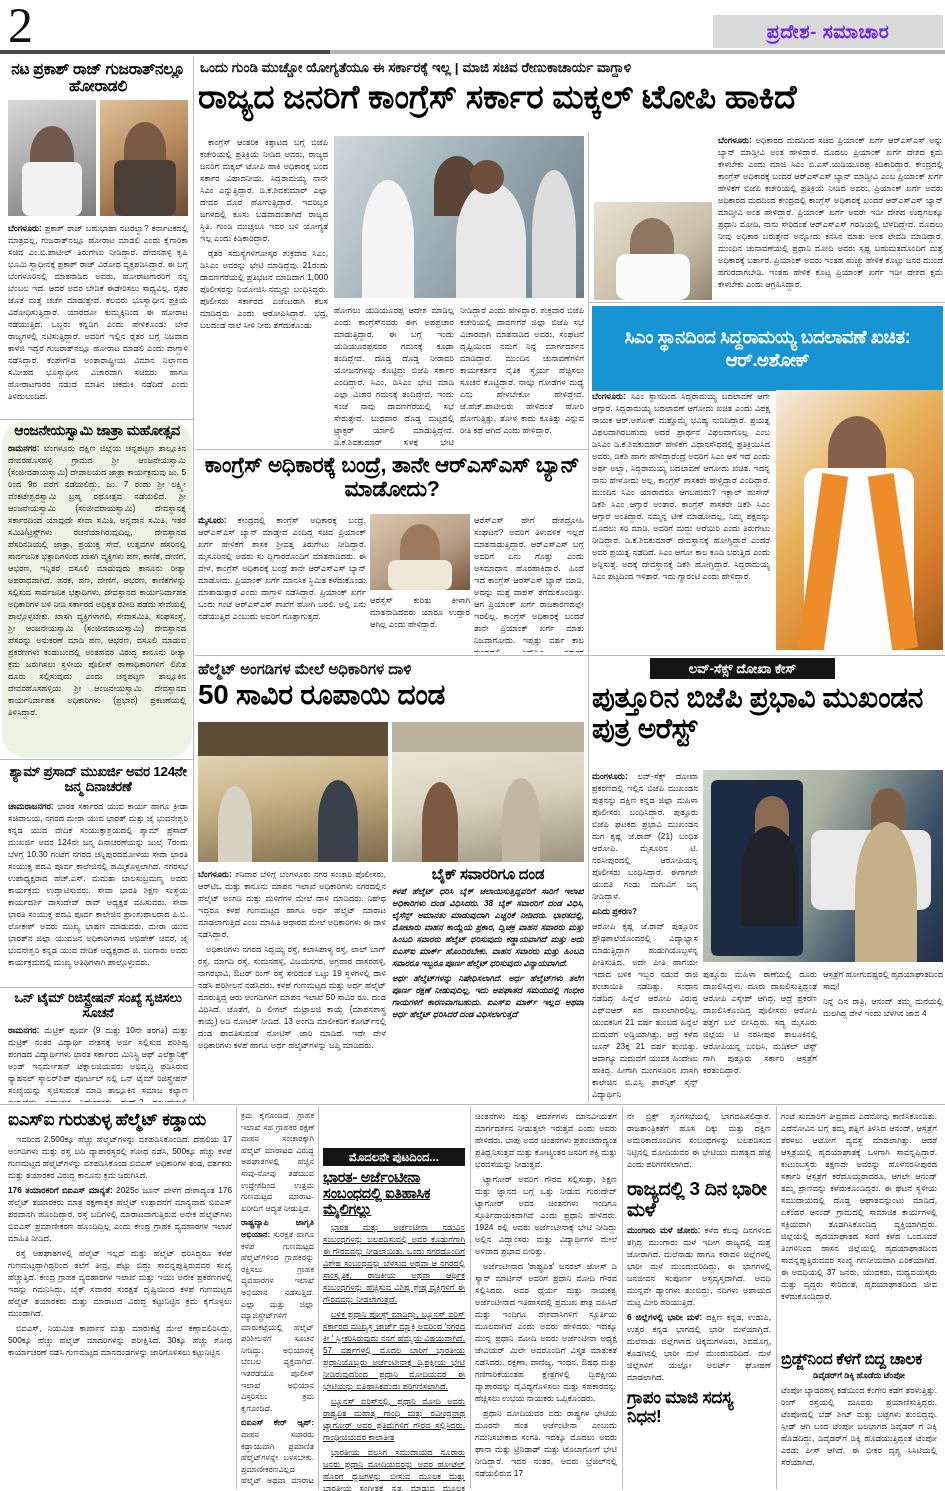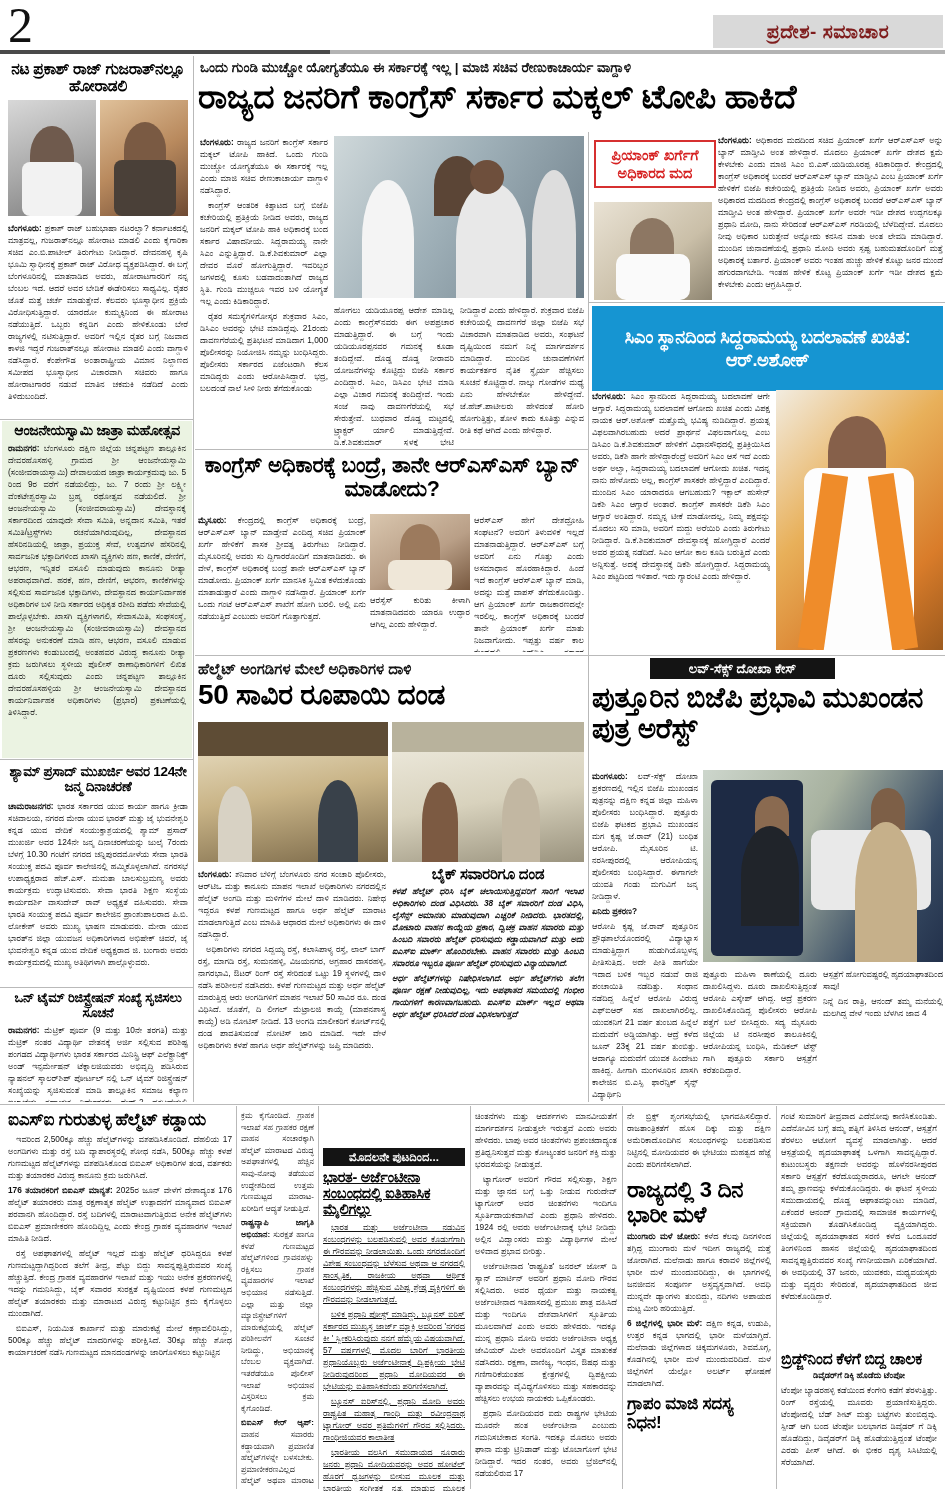--- a/index.html
+++ b/index.html
@@ -9,21 +9,21 @@
   
   .pagenum{font-family:"Liberation Serif",serif;font-size:50px;font-weight:400;line-height:1;}
   .masthead{background:#cbe9f9;border:1px solid #9fc6da;text-align:center;padding:2px 4px;}
   .mast-title{font-size:17px;font-weight:bold;letter-spacing:-0.5px;white-space:nowrap;}
   .mast-a{color:#1d7c33;}
   .mast-b{color:#0d2e52;}
   .mast-icon{font-size:12px;}
   .mast-sep{border-top:1px solid #5a8aa0;margin:1px 10px;}
   .mast-day{font-size:7.5px;color:#222;}
   .mast-date{font-size:8.5px;font-weight:bold;color:#222;}
-  .section-box{background:#d9d9d9;text-align:center;font-size:19px;font-weight:bold;color:#7f1d1d;
+  .section-box{background:#d9d9d9;text-align:center;font-size:19px;font-weight:bold;color:#6d28d9;
                line-height:33px;letter-spacing:0.5px;}
   .hdr-rule-a{background:#4a4a4a;height:4px;}
   .hdr-rule-b{background:#b3b3b3;height:4px;}
   .vrule{background:#b9b9b9;width:1px;}
   .hrule{background:#b9b9b9;height:1px;}
   
   .kick{font-weight:bold;}
   .head{font-weight:800;line-height:1.12;letter-spacing:-0.3px;color:#000;}
   .bodytxt{font-size:8.3px;line-height:1.45;text-align:justify;overflow:hidden;}
   .bodytxt p{margin:0 0 3px 0;text-indent:8px;}
@@ -32,21 +32,21 @@
   .lead{font-weight:bold;}
   .clip{overflow:hidden;}
   .ctr{text-align:center;}
   .boldital{font-weight:bold;font-style:italic;}
   
   .redbox{border:2px solid #d63030;color:#d62020;font-weight:800;text-align:center;
           font-size:14.5px;line-height:1.25;padding:4px 2px;background:#fff;}
   .bluebox{background:#1695d2;color:#fff;font-weight:800;text-align:center;
            font-size:18px;line-height:1.25;padding:20px 4px;letter-spacing:-0.3px;}
   .blacktag{background:#141414;color:#fff;font-weight:bold;text-align:center;}
-  .greenwrap{background:#ebf3e2;}
+  .greenwrap{background:#ebf3e2;border-radius:24px;}
   
   .ph{position:absolute;overflow:hidden;background:#b5b5b5;}
   .ph:after{content:"";position:absolute;inset:0;}
   .ph-gray{background:linear-gradient(160deg,#d8d8d8 0%,#a8a8a8 55%,#7d7d7d 100%);}
   .ph-warm{background:linear-gradient(150deg,#e0c19a 0%,#b98a5e 50%,#6e4a33 100%);}
   .ph-group{background:linear-gradient(120deg,#cfd8da 0%,#9fb0b8 45%,#6c7d88 100%);}
   .ph-bsy{background:linear-gradient(140deg,#e9e2d4 0%,#cabfa8 60%,#8f8672 100%);}
   .ph-ashok{background:linear-gradient(135deg,#f2ece0 0%,#e8b05a 40%,#d97c2a 75%,#9c5a1e 100%);}
   .ph-shop1{background:linear-gradient(170deg,#efe7d0 0%,#c9b487 50%,#7c6a4a 100%);}
   .ph-shop2{background:linear-gradient(170deg,#f2efe4 0%,#d8d2bd 55%,#9a937e 100%);}
@@ -102,39 +102,37 @@
 
   <div class="abs head ctr" style="left:8px;top:991px;width:180px;font-size:13px;">ಒನ್ ಟೈಮ್ ರಿಜಿಸ್ಟ್ರೇಷನ್ ಸಂಖ್ಯೆ ಸೃಜಿಸಲು ಸೂಚನೆ</div>
   <div class="abs bodytxt clip" style="left:8px;top:1024px;width:180px;height:78px;">
     <p class="noind"><span class="dl">ರಾಮನಗರ:</span> <span>ಮೆಟ್ರಿಕ್ ಪೂರ್ವ (9 ಮತ್ತು 10ನೇ ತರಗತಿ) ಮತ್ತು ಮೆಟ್ರಿಕ್ ನಂತರ ವಿದ್ಯಾರ್ಥಿ ವೇತನಕ್ಕೆ ಅರ್ಜಿ ಸಲ್ಲಿಸುವ ಪರಿಶಿಷ್ಟ ಪಂಗಡದ ವಿದ್ಯಾರ್ಥಿಗಳು ಭಾರತ ಸರ್ಕಾರದ ಮಿನಿಸ್ಟ್ರಿ ಆಫ್ ಎಲೆಕ್ಟ್ರಾನಿಕ್ಸ್ ಅಂಡ್ ಇನ್ಫರ್ಮೇಷನ್ ಟೆಕ್ನಾಲಜಿಯವರು ಅಭಿವೃದ್ಧಿ ಪಡಿಸಿರುವ ನ್ಯಾಷನಲ್ ಸ್ಕಾಲರ್‌ಶಿಪ್ ಪೋರ್ಟಲ್ ನಲ್ಲಿ ಒನ್ ಟೈಮ್ ರಿಜಿಸ್ಟ್ರೇಷನ್ ಸಂಖ್ಯೆಯನ್ನು ಸೃಜಿಸುವಂತೆ ಮಾಡಿ ತಾಲ್ಲೂಕಿನ ಸಮಾಜ ಕಲ್ಯಾಣ ಇಲಾಖೆಯ ಸಹಾಯಕ ನಿರ್ದೇಶಕರು ಗ್ರೇಡ್-2 ಪ್ರಕಟಣೆಯಲ್ಲಿ ತಿಳಿಸಿದ್ದಾರೆ.</span></p>
   </div>
 
   <div class="abs kick" style="left:200px;top:60px;width:743px;font-size:13.5px;">ಒಂದು ಗುಂಡಿ ಮುಚ್ಚೋ ಯೋಗ್ಯತೆಯೂ ಈ ಸರ್ಕಾರಕ್ಕೆ ಇಲ್ಲ | ಮಾಜಿ ಸಚಿವ ರೇಣುಕಾಚಾರ್ಯ ವಾಗ್ದಾಳಿ</div>
   <div class="abs head" style="left:198px;top:79px;width:745px;font-size:33px;">ರಾಜ್ಯದ ಜನರಿಗೆ ಕಾಂಗ್ರೆಸ್ ಸರ್ಕಾರ ಮಕ್ಕಲ್ ಟೋಪಿ ಹಾಕಿದೆ</div>
 
   <div class="abs bodytxt clip" style="left:200px;top:136px;width:128px;height:310px;">
-    <p class="noind"><span class="dl">ಬೆಂಗಳೂರು:</span> <span>ರಾಜ್ಯದ ಜನರಿಗೆ ಕಾಂಗ್ರೆಸ್ ಸರ್ಕಾರ ಮಕ್ಕಲ್ ಟೋಪಿ ಹಾಕಿದೆ. ಒಂದು ಗುಂಡಿ ಮುಚ್ಚೋ ಯೋಗ್ಯತೆಯೂ ಈ ಸರ್ಕಾರಕ್ಕೆ ಇಲ್ಲ ಎಂದು ಮಾಜಿ ಸಚಿವ ರೇಣುಕಾಚಾರ್ಯ ವಾಗ್ದಾಳಿ ನಡೆಸಿದ್ದಾರೆ.</span></p>
     <p>ಕಾಂಗ್ರೆಸ್ ಆಂತರಿಕ ಕಿತ್ತಾಟದ ಬಗ್ಗೆ ಬಿಜೆಪಿ ಕಚೇರಿಯಲ್ಲಿ ಪ್ರತಿಕ್ರಿಯೆ ನೀಡಿದ ಅವರು, ರಾಜ್ಯದ ಜನರಿಗೆ ಮಕ್ಕಲ್ ಟೋಪಿ ಹಾಕಿ ಅಧಿಕಾರಕ್ಕೆ ಬಂದ ಸರ್ಕಾರ ವಿಷಾದನೀಯ. ಸಿದ್ದರಾಮಯ್ಯ ನಾನೇ ಸಿಎಂ ಎನ್ನುತ್ತಿದ್ದಾರೆ. ಡಿ.ಕೆ.ಶಿವಕುಮಾರ್ ಎಲ್ಲಾ ದೇವರ ಮೊರೆ ಹೋಗುತ್ತಿದ್ದಾರೆ. ಇವರಿಬ್ಬರ ಜಗಳದಲ್ಲಿ ಕೂಸು ಬಡವಾದಂತಾಗಿದೆ ರಾಜ್ಯದ ಸ್ಥಿತಿ. ಗುಂಡಿ ಮುಚ್ಚಲೂ ಇವರ ಬಳಿ ಯೋಗ್ಯತೆ ಇಲ್ಲ ಎಂದು ಕಿಡಿಕಾರಿದ್ದಾರೆ.</p>
     <p>ರೈತರ ಸಮಸ್ಯೆಗಳಿಗೋಸ್ಕರ ಶುಕ್ರವಾರ ಸಿಎಂ, ಡಿಸಿಎಂ ಅವರನ್ನು ಭೇಟಿ ಮಾಡಿದ್ದೆವು. 21ರಂದು ದಾವಣಗೆರೆಯಲ್ಲಿ ಪ್ರತಿಭಟನೆ ಮಾಡಿದಾಗ 1,000 ಪೊಲೀಸರನ್ನು ನಿಯೋಜಿಸಿ ನಮ್ಮನ್ನು ಬಂಧಿಸಿದ್ದರು. ಪೊಲೀಸರು ಸರ್ಕಾರದ ಏಜೆಂಟರಾಗಿ ಕೆಲಸ ಮಾಡಿದ್ದರು ಎಂದು ಆರೋಪಿಸಿದ್ದಾರೆ. ಭದ್ರ, ಬಲದಂಡೆ ನಾಲೆ ಸೀಳಿ ನೀರು ತೆಗೆದುಕೊಂಡು</p>
   </div>
   <div class="ph ph-group" style="left:334px;top:136px;width:250px;height:162px;">
     <div class="figure" style="left:28px;top:44px;width:52px;height:118px;background:#f4f4f4;"></div>
     <div class="figure" style="left:100px;top:20px;width:46px;height:60px;background:#5b4536;"></div>
     <div class="figure" style="left:122px;top:46px;width:70px;height:116px;background:#e8e8e8;"></div>
     <div class="figure" style="left:198px;top:34px;width:44px;height:128px;background:#ddd;"></div>
     <div class="figure" style="left:136px;top:24px;width:34px;height:34px;background:#6e4f3c;border-radius:50%;"></div>
   </div>
   <div class="abs bodytxt clip" style="left:334px;top:304px;width:120px;height:142px;">
     <p class="noind">ಹೋಗಲು ಯಡಿಯೂರಪ್ಪ ಆದೇಶ ಮಾಡಿಲ್ಲ ಎಂದು ಕಾಂಗ್ರೆಸ್‌ನವರು ಈಗ ಅಪಪ್ರಚಾರ ಮಾಡುತ್ತಿದ್ದಾರೆ. ಈ ಬಗ್ಗೆ ಇಂದು ಯಡಿಯೂರಪ್ಪನವರ ಗಮನಕ್ಕೆ ಕೂಡಾ ತಂದಿದ್ದೇವೆ. ದೊಡ್ಡ ದೊಡ್ಡ ನೀರಾವರಿ ಯೋಜನೆಗಳನ್ನು ಕೊಟ್ಟಿದ್ದು ಬಿಜೆಪಿ ಸರ್ಕಾರ ಎಂದಿದ್ದಾರೆ. ಸಿಎಂ, ಡಿಸಿಎಂ ಭೇಟಿ ಮಾಡಿ ಎಲ್ಲಾ ವಿಚಾರ ಗಮನಕ್ಕೆ ತಂದಿದ್ದೇವೆ. ಇಂದು ಸಂಜೆ ನಾವು ದಾವಣಗೆರೆಯಲ್ಲಿ ಸಭೆ ಸೇರುತ್ತೇವೆ. ಬುಧವಾರ ದೊಡ್ಡ ಮಟ್ಟದಲ್ಲಿ ಟ್ರ್ಯಾಕ್ಟರ್ ರ್ಯಾಲಿ ಮಾಡುತ್ತಿದ್ದೇವೆ. ಡಿ.ಕೆ.ಶಿವಕುಮಾರ್ ಸ್ಥಳಕ್ಕೆ ಭೇಟಿ ಕೊಡುವುದಾಗಿ ಭರವಸೆ</p>
   </div>
   <div class="abs bodytxt clip" style="left:460px;top:304px;width:124px;height:142px;">
     <p class="noind">ನೀಡಿದ್ದಾರೆ ಎಂದು ಹೇಳಿದ್ದಾರೆ. ಶುಕ್ರವಾರ ಬಿಜೆಪಿ ಕಚೇರಿಯಲ್ಲಿ ದಾವಣಗೆರೆ ಜಿಲ್ಲಾ ಬಿಜೆಪಿ ಸಭೆ ವಿಚಾರವಾಗಿ ಮಾತನಾಡಿದ ಅವರು, ಸಂಘಟನೆ ದೃಷ್ಟಿಯಿಂದ ನಮಗೆ ನಿನ್ನೆ ಮಾರ್ಗದರ್ಶನ ಮಾಡಿದ್ದಾರೆ. ಮುಂದಿನ ಚುನಾವಣೆಗಳಿಗೆ ಕಾರ್ಯಕರ್ತರ ನೈತಿಕ ಸ್ಥೈರ್ಯ ಹೆಚ್ಚಿಸಲು ಸೂಚನೆ ಕೊಟ್ಟಿದ್ದಾರೆ. ನಾಲ್ಕು ಗೋಡೆಗಳ ಮಧ್ಯೆ ಏನು ಹೇಳಬೇಕೋ ಹೇಳಿದ್ದೇವೆ. ಜೆ.ಹೆಚ್.ಪಾಟೀಲರು ಹೇಳಿದಂತೆ ಹೋರಿ ಹೋಗುತ್ತಿತ್ತು, ತೋಳ ಕಾದು ಕೂತಿತ್ತು ಎನ್ನುವ ರೀತಿ ಕಥೆ ಆಗಿದೆ ಎಂದು ಹೇಳಿದ್ದಾರೆ.</p>
   </div>
 
-  <div class="abs redbox" style="left:594px;top:140px;width:114px;">ಪ್ರಿಯಾಂಕ್ ಖರ್ಗೆಗೆ ಅಧಿಕಾರದ ಮದ</div>
   <div class="ph ph-bsy" style="left:594px;top:202px;width:118px;height:98px;">
     <div class="figure" style="left:36px;top:16px;width:44px;height:50px;background:#8d7763;"></div>
     <div class="figure" style="left:22px;top:52px;width:74px;height:46px;background:#fafafa;border-radius:10px;"></div>
   </div>
   <div class="abs bodytxt clip" style="left:718px;top:134px;width:225px;height:166px;">
     <p class="noind"><span class="dl">ಬೆಂಗಳೂರು:</span> <span>ಅಧಿಕಾರದ ಮದದಿಂದ ಸಚಿವ ಪ್ರಿಯಾಂಕ್ ಖರ್ಗೆ ಆರ್‌ಎಸ್‌ಎಸ್ ಅನ್ನು ಬ್ಯಾನ್ ಮಾಡ್ತೀವಿ ಅಂತ ಹೇಳಿದ್ದಾರೆ. ಮೊದಲು ಪ್ರಿಯಾಂಕ್ ಖರ್ಗೆ ದೇಶದ ಕ್ಷಮೆ ಕೇಳಬೇಕು ಎಂದು ಮಾಜಿ ಸಿಎಂ ಬಿ.ಎಸ್.ಯಡಿಯೂರಪ್ಪ ಕಿಡಿಕಾರಿದ್ದಾರೆ. ಕೇಂದ್ರದಲ್ಲಿ ಕಾಂಗ್ರೆಸ್ ಅಧಿಕಾರಕ್ಕೆ ಬಂದರೆ ಆರ್‌ಎಸ್‌ಎಸ್ ಬ್ಯಾನ್ ಮಾಡ್ತೀವಿ ಎಂಬ ಪ್ರಿಯಾಂಕ್ ಖರ್ಗೆ ಹೇಳಿಕೆಗೆ ಬಿಜೆಪಿ ಕಚೇರಿಯಲ್ಲಿ ಪ್ರತಿಕ್ರಿಯೆ ನೀಡಿದ ಅವರು, ಪ್ರಿಯಾಂಕ್ ಖರ್ಗೆ ಅವರು ಅಧಿಕಾರದ ಮದದಿಂದ ಕೇಂದ್ರದಲ್ಲಿ ಕಾಂಗ್ರೆಸ್ ಅಧಿಕಾರಕ್ಕೆ ಬಂದರೆ ಆರ್‌ಎಸ್‌ಎಸ್ ಬ್ಯಾನ್ ಮಾಡ್ತೀವಿ ಅಂತ ಹೇಳಿದ್ದಾರೆ. ಪ್ರಿಯಾಂಕ್ ಖರ್ಗೆ ಅವರೇ ಇಡೀ ದೇಶದ ಉದ್ದಗಲಕ್ಕೂ ಪ್ರಧಾನಿ ಮೋದಿ, ನಾನು ಸೇರಿದಂತೆ ಆರ್‌ಎಸ್‌ಎಸ್ ಗರಡಿಯಲ್ಲಿ ಬೆಳೆದಿದ್ದೇವೆ. ಮೊದಲು ನೀವು ಅಧಿಕಾರ ಬರುತ್ತೇವೆ ಅನ್ನೋದು ಕನಸಿನ ಮಾತು ಅಂತ ಲೇವಡಿ ಮಾಡಿದ್ದಾರೆ. ಮುಂದಿನ ಚುನಾವಣೆಯಲ್ಲಿ ಪ್ರಧಾನಿ ಮೋದಿ ಅವರು ಸ್ಪಷ್ಟ ಬಹುಮತದೊಂದಿಗೆ ಮತ್ತೆ ಅಧಿಕಾರಕ್ಕೆ ಬರ್ತಾರೆ. ಪ್ರಿಯಾಂಕ್ ಅವರು ಇಂತಹ ಹುಚ್ಚು ಹೇಳಿಕೆ ಕೊಟ್ಟು ಜನರ ಮುಂದೆ ಹಗುರವಾಗಬೇಡಿ. ಇಂತಹ ಹೇಳಿಕೆ ಕೊಟ್ಟ ಪ್ರಿಯಾಂಕ್ ಖರ್ಗೆ ಇಡೀ ದೇಶದ ಕ್ಷಮೆ ಕೇಳಬೇಕು ಎಂದು ಆಗ್ರಹಿಸಿದ್ದಾರೆ.</span></p>
   </div>
 
   <div class="abs bluebox" style="left:592px;top:306px;width:343px;">ಸಿಎಂ ಸ್ಥಾನದಿಂದ ಸಿದ್ದರಾಮಯ್ಯ ಬದಲಾವಣೆ ಖಚಿತ: ಆರ್.ಅಶೋಕ್</div>
   <div class="abs bodytxt clip" style="left:592px;top:390px;width:178px;height:262px;">
@@ -223,21 +221,21 @@
     <div class="bodytxt" style="margin-top:4px;">
       <p>ಇವರಿಂದ 2,500ಕ್ಕೂ ಹೆಚ್ಚು ಹೆಲ್ಮೆಟ್‌ಗಳನ್ನು ವಶಪಡಿಸಿಕೊಂಡಿದೆ. ದೆಹಲಿಯ 17 ಅಂಗಡಿಗಳು ಮತ್ತು ರಸ್ತೆ ಬದಿ ವ್ಯಾಪಾರಸ್ಥರಲ್ಲಿ ಶೋಧ ನಡೆಸಿ, 500ಕ್ಕೂ ಹೆಚ್ಚು ಕಳಪೆ ಗುಣಮಟ್ಟದ ಹೆಲ್ಮೆಟ್‌ಗಳನ್ನು ವಶಪಡಿಸಿಕೊಂಡ ಬಿಐಎಸ್ ಅಧಿಕಾರಿಗಳ ತಂಡ, ವರ್ತಕರು ಮತ್ತು ತಯಾರಕರ ವಿರುದ್ಧ ಕಾನೂನು ಕ್ರಮ ಜರುಗಿಸಿದೆ.</p>
       <p class="noind"><span class="lead">176 ತಯಾರಕರಿಗೆ ಬಿಐಎಸ್ ಮಾನ್ಯತೆ:</span> <span>2025ರ ಜೂನ್ ವೇಳೆಗೆ ದೇಶಾದ್ಯಂತ 176 ಹೆಲ್ಮೆಟ್ ತಯಾರಕರು ಮಾತ್ರ ರಕ್ಷಣಾತ್ಮಕ ಹೆಲ್ಮೆಟ್ ಉತ್ಪಾದನೆಗೆ ಮಾನ್ಯವಾದ ಬಿಐಎಸ್ ಪರವಾನಗಿ ಹೊಂದಿದ್ದಾರೆ. ರಸ್ತೆ ಬದಿಗಳಲ್ಲಿ ಮಾರಾಟವಾಗುತ್ತಿರುವ ಅನೇಕ ಹೆಲ್ಮೆಟ್‌ಗಳು ಬಿಐಎಸ್ ಪ್ರಮಾಣೀಕರಣ ಹೊಂದಿದ್ದಿಲ್ಲ ಎಂದು ಕೇಂದ್ರ ಗ್ರಾಹಕ ವ್ಯವಹಾರಗಳ ಇಲಾಖೆ ಮಾಹಿತಿ ನೀಡಿದೆ.</span></p>
       <p>ರಸ್ತೆ ಅಪಘಾತಗಳಲ್ಲಿ ಹೆಲ್ಮೆಟ್ ಇಲ್ಲದೆ ಮತ್ತು ಹೆಲ್ಮೆಟ್ ಧರಿಸಿದ್ದರೂ ಕಳಪೆ ಗುಣಮಟ್ಟದ್ದಾಗಿದ್ದರಿಂದ ತಲೆಗೆ ತೀವ್ರ, ಪೆಟ್ಟು ಬಿದ್ದು ಸಾವನ್ನಪ್ಪುತ್ತಿರುವವರ ಸಂಖ್ಯೆ ಹೆಚ್ಚುತ್ತಿದೆ. ಕೇಂದ್ರ ಗ್ರಾಹಕ ವ್ಯವಹಾರಗಳ ಇಲಾಖೆ ಮತ್ತು ಇಯು ಅನೇಕ ಪ್ರಕರಣಗಳಲ್ಲಿ ಇದನ್ನು ಗಮನಿಸಿದ್ದು, ಬೈಕ್ ಸವಾರರ ಸುರಕ್ಷತೆ ದೃಷ್ಟಿಯಿಂದ ಕಳಪೆ ಗುಣಮಟ್ಟದ ಹೆಲ್ಮೆಟ್ ತಯಾರಕರು ಮತ್ತು ಮಾರಾಟದ ವಿರುದ್ಧ ಕಟ್ಟುನಿಟ್ಟಿನ ಕ್ರಮ ಕೈಗೊಳ್ಳಲು ಮುಂದಾಗಿದೆ.</p>
       <p>ಬಿಐಎಸ್, ನಿಯಮಿತ ಕಾರ್ಖಾನೆ ಮತ್ತು ಮಾರುಕಟ್ಟೆ ಮೇಲೆ ಕಣ್ಗಾವಲಿರಿಸಿದ್ದು, 500ಕ್ಕೂ ಹೆಚ್ಚು ಹೆಲ್ಮೆಟ್ ಮಾದರಿಗಳನ್ನು ಪರೀಕ್ಷಿಸಿದೆ. 30ಕ್ಕೂ ಹೆಚ್ಚು ಶೋಧ ಕಾರ್ಯಾಚರಣೆ ನಡೆಸಿ ಗುಣಮಟ್ಟದ ಮಾನದಂಡಗಳನ್ನು ಜಾರಿಗೊಳಿಸಲು ಕಟ್ಟುನಿಟ್ಟಿನ</p>
     </div>
   </div>
 
   <div class="abs bodytxt clip" style="left:241px;top:1110px;width:73px;height:379px;font-size:8px;">
     <p class="noind">ಕ್ರಮ ಕೈಗೊಂಡಿದೆ. ಗ್ರಾಹಕ ಇಲಾಖೆ ಸಹ ಗ್ರಾಹಕರ ರಕ್ಷಣೆ ವಾಹನ ಸಂಚಾರಕ್ಕಾಗಿ ಹೆಲ್ಮೆಟ್ ಮಾರಾಟದ ವಿರುದ್ಧ ಅಪಘಾತಗಳಲ್ಲಿ ಹೆಚ್ಚಿನ ಸಾವು-ನೋವು ತಡೆಯುವ ಉದ್ದೇಶದಿಂದ ಉತ್ತಮ ಗುಣಮಟ್ಟದ ಮಾರಾಟ-ಖರೀದಿಗೆ ಆದ್ಯತೆ ನೀಡುತ್ತಿದೆ.</p>
-    <p class="noind"><span class="lead">ರಾಷ್ಟ್ರವ್ಯಾಪಿ ಜಾಗೃತಿ ಅಭಿಯಾನ:</span> <span>ಸುರಕ್ಷತೆ ಹಾಗೂ ಕಳಪೆ ಗುಣಮಟ್ಟದ ಹೆಲ್ಮೆಟ್‌ಗಳಿಂದ ಗ್ರಾವನಹಳ್ನು ರಕ್ಷಿಸಲು ಗ್ರಾಹಕ ವ್ಯವಹಾರಗಳ ಇಲಾಖೆ ಅಭಿಯಾನ ನಡೆಸುತ್ತಿದೆ. ಎಲ್ಲಾ ಮತ್ತು ಜಿಲ್ಲಾ ಮ್ಯಾಜಿಸ್ಟ್ರೇಟ್‌ಗಳಿಗೆ ಮಾರುಕಟ್ಟೆಯಲ್ಲಿ ಹೆಲ್ಮೆಟ್ ಪರಿಶೀಲನೆಗೆ ಸೂಚನೆ ನೀಡಿದ್ದು, ಅಭಿಯಾನಕ್ಕೆ ಬೆಂಬಲ ವ್ಯಕ್ತವಾಗಿದೆ. ಇತರೆಡೆಯೂ ಪೊಲೀಸ್ ಇಲಾಖೆ ಅಭಿಯಾನ ವಿಸ್ತರಿಸಲು ಕ್ರಮ ಕೈಗೊಂಡಿದೆ.</span></p>
+    <p class="noind"><span class="lead">ರಾಷ್ಟ್ರವ್ಯಾಪಿ ಜಾಗೃತಿ ಅಭಿಯಾನ:</span> <span>ಸುರಕ್ಷತೆ ಹಾಗೂ ಕಳಪೆ ಗುಣಮಟ್ಟದ ಹೆಲ್ಮೆಟ್‌ಗಳಿಂದ ಗ್ರಾಹಕರನ್ನು ರಕ್ಷಿಸಲು ಗ್ರಾಹಕ ವ್ಯವಹಾರಗಳ ಇಲಾಖೆ ಅಭಿಯಾನ ನಡೆಸುತ್ತಿದೆ. ಎಲ್ಲಾ ಮತ್ತು ಜಿಲ್ಲಾ ಮ್ಯಾಜಿಸ್ಟ್ರೇಟ್‌ಗಳಿಗೆ ಮಾರುಕಟ್ಟೆಯಲ್ಲಿ ಹೆಲ್ಮೆಟ್ ಪರಿಶೀಲನೆಗೆ ಸೂಚನೆ ನೀಡಿದ್ದು, ಅಭಿಯಾನಕ್ಕೆ ಬೆಂಬಲ ವ್ಯಕ್ತವಾಗಿದೆ. ಇತರೆಡೆಯೂ ಪೊಲೀಸ್ ಇಲಾಖೆ ಅಭಿಯಾನ ವಿಸ್ತರಿಸಲು ಕ್ರಮ ಕೈಗೊಂಡಿದೆ.</span></p>
     <p class="noind"><span class="lead">ಬಿಐಎಸ್ ಕೇರ್ ಆ್ಯಪ್:</span> <span>ವಾಹನ ಸವಾರರು ಕಡ್ಡಾಯವಾಗಿ ಪ್ರಮಾಣಿತ ಹೆಲ್ಮೆಟ್‌ಗಳನ್ನೇ ಬಳಸಬೇಕು. ಪ್ರಮಾಣೀಕರಣವಿಲ್ಲದ ಹೆಲ್ಮೆಟ್ ಅಥವಾ ಮಾರಾಟ ಕಂಡುಬಂದರೆ ಗ್ರಾಹಕ ವ್ಯವಹಾರಗಳ ಇಲಾಖೆ ಅಥವಾ ಬಿಐಎಸ್‌ಗೆ ದೂರು ನೀಡಬೇಕು. ಇದಕ್ಕಾಗಿ 'ಬಿಐಎಸ್ ಕ್ವಾಲಿಟಿ ಕನೆಕ್ಟ್' ಮತ್ತು 'ಬಿಐಎಸ್ ಪೋರ್ಟಲ್'ನಲ್ಲಿ ದೂರು ದಾಖಲಿಸಲು ಅವಕಾಶ ಕಲ್ಪಿಸಿದೆ. ಗ್ರಾಹಕರ ಜಾಗೃತಿಗಾಗಿ ಬಿಐಎಸ್ 'ಮನಕ್ ಮಿತ್ರ' ಅಭಿಯಾನ ಸಹ ಆಯೋಜಿಸಿದ್ದು, ಸ್ವಯಂ ಸೇವಕರು ಹೆಲ್ಮೆಟ್ ಕಡ್ಡಾಯ ಪ್ರಮಾಣೀಕರಣ ಬಗ್ಗೆ ಮಾಹಿತಿ ಒದಗಿಸುತ್ತಾರೆ ಎಂದಿದೆ.</span></p>
   </div>
 
   <div class="abs clip" style="left:323px;top:1148px;width:142px;height:381px;text-decoration:underline;">
     <div class="blacktag" style="font-size:11.5px;line-height:18px;height:18px;">ಮೊದಲನೇ ಪುಟದಿಂದ...</div>
     <div class="head" style="font-size:14.5px;margin-top:3px;">ಭಾರತ- ಅರ್ಜೆಂಟೀನಾ ಸಂಬಂಧದಲ್ಲಿ ಐತಿಹಾಸಿಕ ಮೈಲಿಗಲ್ಲು</div>
     <div class="bodytxt" style="margin-top:3px;">
       <p>ಭಾರತ ಮತ್ತು ಅರ್ಜೆಂಟೀನಾ ನಡುವಿನ ಸಂಬಂಧಗಳನ್ನು ಬಲಪಡಿಸುವಲ್ಲಿ ಅವರ ಕೊಡುಗೆಗಾಗಿ ಈ ಗೌರವವನ್ನು ನೀಡಲಾಯಿತು. ಒಂದು ನಗರದೊಂದಿಗೆ ವಿಶೇಷ ಸಂಬಂಧವನ್ನು ಬೆಳೆಸುವ ಅಥವಾ ಆ ನಗರದಲ್ಲಿ ಸಾಂಸ್ಕೃತಿಕ, ರಾಜಕೀಯ ಅಥವಾ ಆರ್ಥಿಕ ಸಂಬಂಧಗಳನ್ನು ಹೆಚ್ಚಿಸುವ ವಿಶಿಷ್ಟ ಶ್ರೇಷ್ಠ ವ್ಯಕ್ತಿಗಳಿಗೆ ಈ ಗೌರವವನ್ನು ನೀಡಲಾಗುತ್ತದೆ.</p>
       <p>ಬಳಿಕ ಪ್ರಧಾನಿ ಪೋಸ್ಟ್ ಮಾಡಿದ್ದು, ಬ್ಯೂನಸ್ ಐರಿಸ್ ಸರ್ಕಾರದ ಮುಖ್ಯಸ್ಥ ಜಾರ್ಜ್ ಮ್ಯಾಕ್ರಿ ಅವರಿಂದ 'ನಗರದ ಕೀ ' ಸ್ವೀಕರಿಸಿರುವುದು ನನಗೆ ಹೆಮ್ಮೆಯ ವಿಷಯವಾಗಿದೆ. 57 ವರ್ಷಗಳಲ್ಲಿ ಮೊದಲ ಬಾರಿಗೆ ಭಾರತೀಯ ಪ್ರಧಾನಿಯೊಬ್ಬರು ಅರ್ಜೆಂಟೀನಾಕ್ಕೆ ದ್ವಿಪಕ್ಷೀಯ ಭೇಟಿ ನೀಡಿರುವುದರಿಂದ ಪ್ರಧಾನಿ ಮೋದಿಯವರ ಈ ಭೇಟಿಯನ್ನು ಐತಿಹಾಸಿಕವೆಂದು ಪರಿಗಣಿಸಲಾಗಿದೆ.</p>
       <p>ಬ್ಯೂನಸ್ ಐರಿಸ್‌ನಲ್ಲಿ, ಪ್ರಧಾನಿ ಮೋದಿ ಅವರು ರಾಷ್ಟ್ರಪಿತ ಮಹಾತ್ಮ ಗಾಂಧಿ ಮತ್ತು ರವೀಂದ್ರನಾಥ ಟ್ಯಾಗೋರ್ ಅವರ ಪ್ರತಿಮೆಗಳಿಗೆ ಗೌರವ ಸಲ್ಲಿಸಿದರು. ಗಾಂಧೀಜಿಯವರ ಕಾಲಾತೀತ</p>
@@ -249,21 +247,21 @@
     <p class="noind">ಚಿಂತನೆಗಳು ಮತ್ತು ಆದರ್ಶಗಳು ಮಾನವೀಯತೆಗೆ ಮಾರ್ಗದರ್ಶನ ನೀಡುತ್ತಲೇ ಇರುತ್ತವೆ ಎಂದು ಅವರು ಹೇಳಿದರು. ಬಾಪು ಅವರ ಚಿಂತನೆಗಳು ಪ್ರಪಂಚದಾದ್ಯಂತ ಪ್ರತಿಧ್ವನಿಸುತ್ತವೆ ಮತ್ತು ಕೋಟ್ಯಂತರ ಜನರಿಗೆ ಶಕ್ತಿ ಮತ್ತು ಭರವಸೆಯನ್ನು ನೀಡುತ್ತವೆ.</p>
     <p>ಟ್ಯಾಗೋರ್ ಅವರಿಗೆ ಗೌರವ ಸಲ್ಲಿಸುತ್ತಾ, ಶಿಕ್ಷಣ ಮತ್ತು ಜ್ಞಾನದ ಬಗ್ಗೆ ಒತ್ತು ನೀಡುವ ಗುರುದೇವ್ ಟ್ಯಾಗೋರ್ ಅವರ ಚಿಂತನೆಗಳು ಇಂದಿಗೂ ಸ್ಫೂರ್ತಿದಾಯಕವಾಗಿವೆ ಎಂದು ಪ್ರಧಾನಿ ಹೇಳಿದರು. 1924 ರಲ್ಲಿ ಅವರು ಅರ್ಜೆಂಟೀನಾಕ್ಕೆ ಭೇಟಿ ನೀಡಿದ್ದು ಅಲ್ಲಿನ ವಿದ್ವಾಂಸರು ಮತ್ತು ವಿದ್ಯಾರ್ಥಿಗಳ ಮೇಲೆ ಅಳಿವಾದ ಪ್ರಭಾವ ಬೀರಿತ್ತು.</p>
     <p>ಅರ್ಜೆಂಟೀನಾದ 'ರಾಷ್ಟ್ರಪಿತ' ಜನರಲ್ ಜೋಸ್ ಡಿ ಸ್ಯಾನ್ ಮಾರ್ಟಿನ್ ಅವರಿಗೆ ಪ್ರಧಾನಿ ಮೋದಿ ಗೌರವ ಸಲ್ಲಿಸಿದರು. ಅವರ ಧೈರ್ಯ ಮತ್ತು ನಾಯಕತ್ವ ಅರ್ಜೆಂಟೀನಾದ ಇತಿಹಾಸದಲ್ಲಿ ಪ್ರಮುಖ ಪಾತ್ರ ವಹಿಸಿದೆ ಮತ್ತು ಇಂದಿಗೂ ದೇಶವಾಸಿಗಳಿಗೆ ಸ್ಫೂರ್ತಿಯ ಮೂಲವಾಗಿದೆ ಎಂದು ಅವರು ಹೇಳಿದರು. ಇದಕ್ಕೂ ಮುನ್ನ ಪ್ರಧಾನಿ ಮೋದಿ ಅವರು ಅರ್ಜೆಂಟೀನಾ ಅಧ್ಯಕ್ಷ ಜೇವಿಯರ್ ಮಿಲೇ ಅವರೊಂದಿಗೆ ವಿಸ್ತೃತ ಮಾತುಕತೆ ನಡೆಸಿದರು. ರಕ್ಷಣಾ, ವಾಣಿಜ್ಯ, ಇಂಧನ, ಔಷಧ ಮತ್ತು ಗಣಿಗಾರಿಕೆಯಂತಹ ಕ್ಷೇತ್ರಗಳಲ್ಲಿ ದ್ವಿಪಕ್ಷೀಯ ವ್ಯಾಪಾರವನ್ನು ವೈವಿಧ್ಯಗೊಳಿಸಲು ಮತ್ತು ಸಹಕಾರವನ್ನು ಹೆಚ್ಚಿಸಲು ಉಭಯ ನಾಯಕರು ಒಪ್ಪಿಕೊಂಡರು.</p>
     <p>ಪ್ರಧಾನಿ ಮೋದಿಯವರ ಐದು ರಾಷ್ಟ್ರಗಳ ಭೇಟಿಯ ಮೂರನೇ ಹಂತ ಅರ್ಜೆಂಟೀನಾ ಎಂಬುದು ಗಮನಿಸಬೇಕಾದ ಸಂಗತಿ. ಇದಕ್ಕೂ ಮೊದಲು ಅವರು ಘಾನಾ ಮತ್ತು ಟ್ರಿನಿಡಾಡ್ ಮತ್ತು ಟೊಬಾಗೋಗೆ ಭೇಟಿ ನೀಡಿದ್ದಾರೆ. ಇದರ ನಂತರ, ಅವರು ಬ್ರೆಜಿಲ್‌ನಲ್ಲಿ ನಡೆಯಲಿರುವ 17</p>
   </div>
 
   <div class="abs clip" style="left:627px;top:1110px;width:144px;height:379px;">
     <div class="bodytxt" style="height:66px;">
       <p class="noind">ನೇ ಬ್ರಿಕ್ಸ್ ಶೃಂಗಸಭೆಯಲ್ಲಿ ಭಾಗವಹಿಸಲಿದ್ದಾರೆ. ರಾಜತಾಂತ್ರಿಕತೆಗೆ ಹೊಸ ದಿಕ್ಕು ಮತ್ತು ದಕ್ಷಿಣ ಅಮೆರಿಕಾದೊಂದಿಗಿನ ಸಂಬಂಧಗಳನ್ನು ಬಲಪಡಿಸುವ ನಿಟ್ಟಿನಲ್ಲಿ ಮೋದಿಯವರ ಈ ಭೇಟಿಯು ಮಹತ್ವದ ಹೆಜ್ಜೆ ಎಂದು ಪರಿಗಣಿಸಲಾಗಿದೆ.</p>
     </div>
-    <div class="head" style="font-size:22px;margin-top:2px;">ರಾಜ್ಯದಲ್ಲಿ 3 ದಿನ ಭಾರೀ ಮಳೆ</div>
+    <div class="head" style="font-size:19px;margin-top:2px;">ರಾಜ್ಯದಲ್ಲಿ 3 ದಿನ ಭಾರೀ ಮಳೆ</div>
     <div class="bodytxt" style="margin-top:3px;">
       <p class="noind"><span class="lead">ಮುಂಗಾರು ಮಳೆ ಜೋರು:</span> <span>ಕಳೆದ ಕೆಲವು ದಿನಗಳಿಂದ ತಗ್ಗಿದ್ದ ಮುಂಗಾರು ಮಳೆ ಇದೀಗ ರಾಜ್ಯದಲ್ಲಿ ಮತ್ತೆ ಜೋರಾಗಿದೆ. ಮಲೆನಾಡು ಹಾಗೂ ಕರಾವಳಿ ಜಿಲ್ಲೆಗಳಲ್ಲಿ ಭಾರೀ ಮಳೆ ಮುಂದುವರಿದಿದ್ದು, ಈ ಭಾಗಗಳಲ್ಲಿ ಜನಜೀವನ ಸಂಪೂರ್ಣ ಅಸ್ತವ್ಯಸ್ತವಾಗಿದೆ. ಅವಧಿ ಮುನ್ನವೇ ಡ್ಯಾಂಗಳು ತುಂಬಿದ್ದು, ನದಿಗಳು ಅಪಾಯದ ಮಟ್ಟ ಮೀರಿ ಹರಿಯುತ್ತಿದೆ.</span></p>
       <p class="noind"><span class="lead">6 ಜಿಲ್ಲೆಗಳಲ್ಲಿ ಭಾರೀ ಮಳೆ:</span> <span>ದಕ್ಷಿಣ ಕನ್ನಡ, ಉಡುಪಿ, ಉತ್ತರ ಕನ್ನಡ ಭಾಗದಲ್ಲಿ ಭಾರೀ ಮಳೆಯಾಗ್ತಿದೆ. ಮಲೆನಾಡು ಜಿಲ್ಲೆಗಳಾದ ಚಿಕ್ಕಮಗಳೂರು, ಶಿವಮೊಗ್ಗ, ಕೊಡಗಿನಲ್ಲಿ ಭಾರೀ ಮಳೆ ಮುಂದುವರಿದಿದೆ. ಮಳೆ ಜಿಲ್ಲೆಗಳಿಗೆ ಯೆಲ್ಲೋ ಅಲರ್ಟ್ ಘೋಷಣೆ ಮಾಡಲಾಗಿದೆ.</span></p>
     </div>
     <div class="head" style="font-size:17px;margin-top:2px;">ಗ್ರಾಪಂ ಮಾಜಿ ಸದಸ್ಯ ನಿಧನ!</div>
   </div>
 
   <div class="abs clip" style="left:781px;top:1110px;width:156px;height:379px;">
     <div class="bodytxt" style="height:238px;">
       <p class="noind">ಗಂಟೆ ಸುಮಾರಿಗೆ ತೀವ್ರವಾದ ಎದೆನೋವು ಕಾಣಿಸಿಕೊಂಡಿತು. ಎದೆನೋವಿನ ಬಗ್ಗೆ ತಮ್ಮ ಪತ್ನಿಗೆ ತಿಳಿಸಿದ ಆನಂದ್, ಆಸ್ಪತ್ರೆಗೆ ತೆರಳಲು ಆಟೋಗೆ ವ್ಯವಸ್ಥೆ ಮಾಡಲಾಗಿತ್ತು. ಆದರೆ ಆಸ್ಪತ್ರೆಯಲ್ಲಿ ಹೃದಯಾಘಾತಕ್ಕೆ ಒಳಗಾಗಿ ಸಾವನ್ನಪ್ಪಿದ್ದಾರೆ. ಕುಟುಂಬಸ್ಥರು ತಕ್ಷಣವೇ ಅವರನ್ನು ಹೊಳೆನರಸೀಪುರದ ಸರ್ಕಾರಿ ಆಸ್ಪತ್ರೆಗೆ ಕರೆದೊಯ್ದರಾದರೂ, ಆಗಲೇ ಆನಂದ್ ತಮ್ಮ ಪ್ರಾಣವನ್ನು ಕಳೆದುಕೊಂಡಿದ್ದರು. ಈ ಘಟನೆ ಸ್ಥಳೀಯ ಸಮುದಾಯದಲ್ಲಿ ದೊಡ್ಡ ಆಘಾತವನ್ನುಂಟು ಮಾಡಿದೆ, ಏಕೆಂದರೆ ಆನಂದ್ ಗ್ರಾಮದಲ್ಲಿ ಸಾಮಾಜಿಕ ಕಾರ್ಯಗಳಲ್ಲಿ ಸಕ್ರಿಯವಾಗಿ ತೊಡಗಿಸಿಕೊಂಡಿದ್ದ ವ್ಯಕ್ತಿಯಾಗಿದ್ದರು. ಜಿಲ್ಲೆಯಲ್ಲಿ ಹೃದಯಾಘಾತದ ಸರಣಿ ಕಳೆದ ಒಂದೂವರೆ ತಿಂಗಳಿನಿಂದ ಹಾಸನ ಜಿಲ್ಲೆಯಲ್ಲಿ ಹೃದಯಾಘಾತದಿಂದ ಸಾವನ್ನಪ್ಪುತ್ತಿರುವವರ ಸಂಖ್ಯೆ ಗಣನೀಯವಾಗಿ ಏರಿಕೆಯಾಗಿದೆ. ಈ ಅವಧಿಯಲ್ಲಿ 37 ಜನರು, ಯುವಕರು, ಮಧ್ಯವಯಸ್ಕರು ಮತ್ತು ವೃದ್ಧರು ಸೇರಿದಂತೆ, ಹೃದಯಾಘಾತದಿಂದ ಜೀವ ಕಳೆದುಕೊಂಡಿದ್ದಾರೆ.</p>

